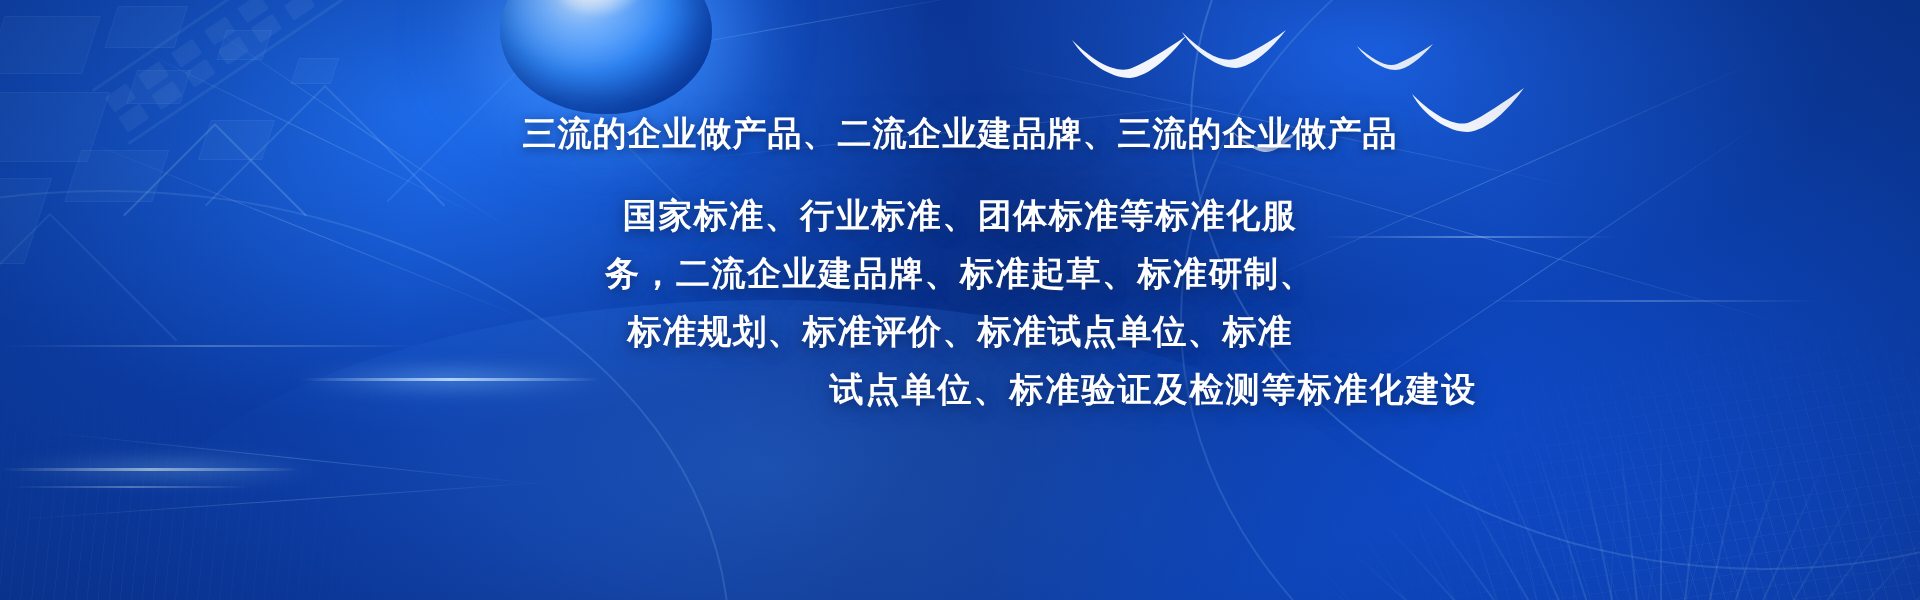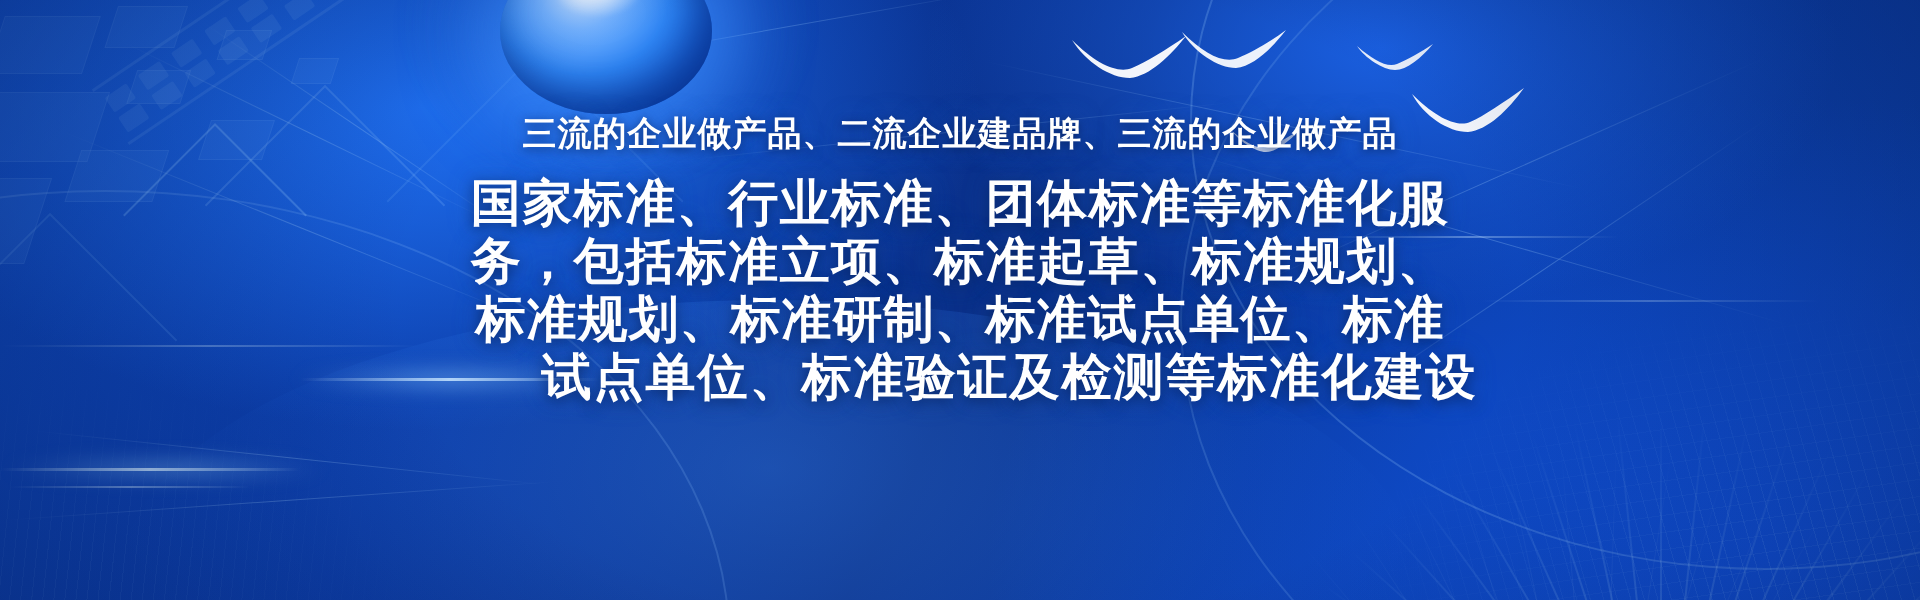--- a/index.html
+++ b/index.html
@@ -112,24 +112,24 @@
 
   
   .copy{position:absolute;inset:0;display:flex;flex-direction:column;align-items:center;}
   .headline{
     margin-top:116px;
     font-size:34px;line-height:1;letter-spacing:1px;
     color:#ffffff;font-weight:700;white-space:nowrap;
     text-shadow:0 2px 10px rgba(4,26,80,.75), 0 0 22px rgba(40,110,220,.55);
   }
   .body{
-    margin-top:24px;
+    margin-top:36px;
     width:1035px;
     text-align:center;
-    font-size:50px;
+    font-size:34px;
     line-height:58px;
     font-weight:700;
     color:#ffffff;
     letter-spacing:1px;
     text-shadow:0 3px 14px rgba(4,26,80,.8), 0 0 26px rgba(40,110,220,.45);
   }
   .body .ln{display:block;white-space:nowrap;}
   .body .ln.l1,.body .ln.l2{letter-spacing:1.5px;}
   .body .ln.l4{letter-spacing:2px;text-align:right;}
 </style>
@@ -273,19 +273,19 @@
   <div class="streak soft" style="left:0px;top:345px;width:420px;opacity:.4;"></div>
   <div class="streak soft" style="left:1320px;top:236px;width:300px;opacity:.45;"></div>
   <div class="streak soft" style="left:1480px;top:300px;width:340px;opacity:.35;"></div>
 
   <div class="bg-vignette"></div>
 
   <div class="copy">
     <div class="headline">三流的企业做产品、二流企业建品牌、三流的企业做产品</div>
     <div class="body">
       <span class="ln l1">国家标准、行业标准、团体标准等标准化服</span>
-      <span class="ln l2">务，包括标准立项、标准起草、标准规划、</span>
-      <span class="ln l3">标准规划、标准研制、标准试点单位、标准</span>
+      <span class="ln l2">务，二流企业建品牌、标准起草、标准研制、</span>
+      <span class="ln l3">标准规划、标准评价、标准试点单位、标准</span>
       <span class="ln l4">试点单位、标准验证及检测等标准化建设</span>
     </div>
   </div>
 
 </div>
 
 </body></html>

